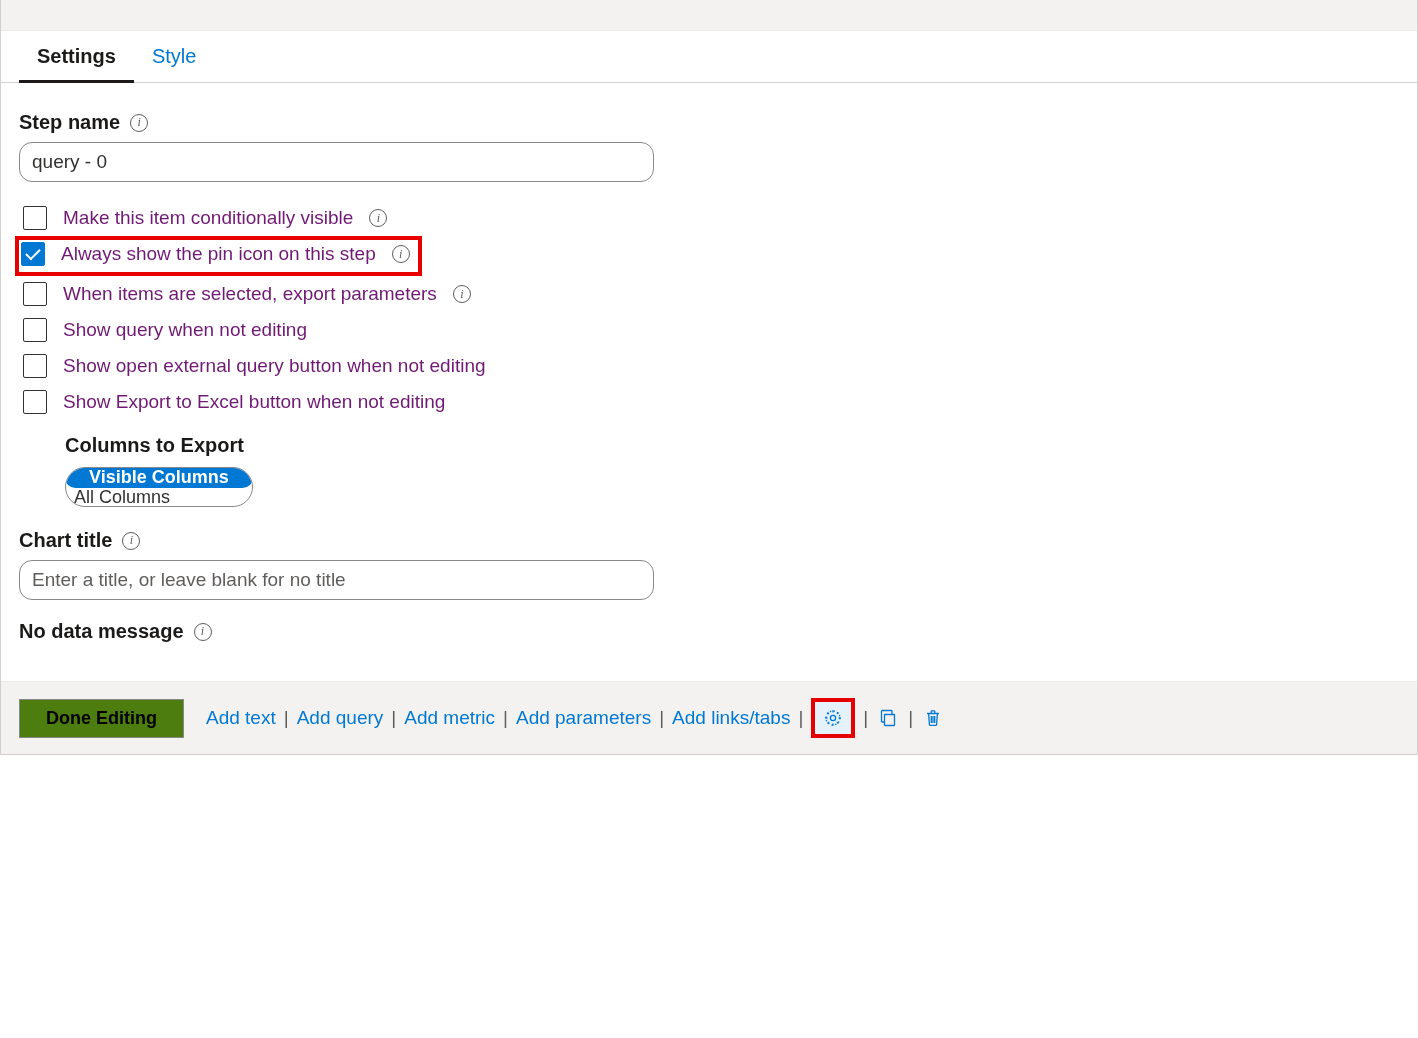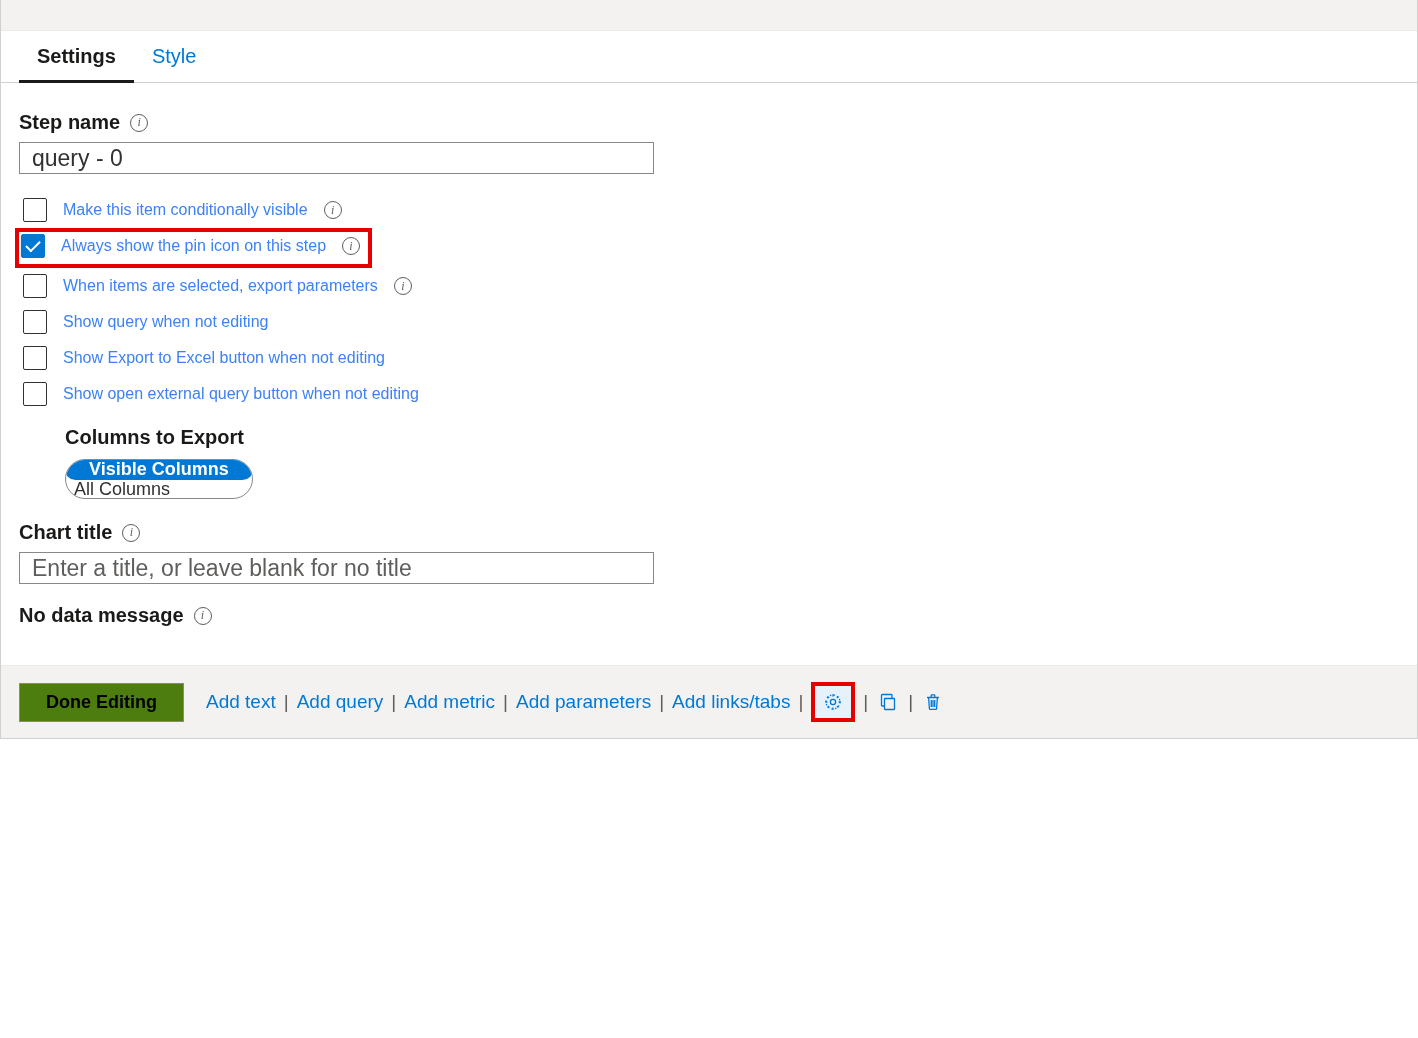--- a/index.html
+++ b/index.html
@@ -61,24 +61,24 @@
       border: 1.5px solid #605e5c;
       border-radius: 50%;
       font-size: 12px;
       font-style: italic;
       font-family: Georgia, serif;
       color: #605e5c;
       font-weight: normal;
     }
     .text-input {
       width: 635px;
-      height: 32px;
+      height: 40px;
       border: 1px solid #8a8886;
-      border-radius: 0;
-      font-size: 23px;
+      border-radius: 13px;
+      font-size: 19px;
       padding: 0 12px;
       color: #323130;
       font-family: inherit;
     }
     .text-input::placeholder {
       color: #605e5c;
     }
     .checkbox-list {
       margin-top: 18px;
     }
@@ -113,22 +113,22 @@
     }
     .cbx.checked::after {
       content: "";
       width: 6px;
       height: 12px;
       border: solid white;
       border-width: 0 2.5px 2.5px 0;
       transform: rotate(45deg) translate(-1px, -1px);
     }
     .checkbox-label {
-      font-size: 16px;
-      color: #3b82f6;
+      font-size: 19px;
+      color: #701a75;
     }
     .subsection {
       margin-left: 46px;
       margin-top: 14px;
       margin-bottom: 22px;
     }
     .sub-heading {
       font-size: 20px;
       font-weight: 600;
       color: #1b1a19;
@@ -252,26 +252,26 @@
         <span class="info-icon">i</span>
       </div>
 
       <div class="checkbox-row">
         <span class="cbx"></span>
         <span class="checkbox-label">Show query when not editing</span>
       </div>
 
       <div class="checkbox-row">
         <span class="cbx"></span>
+        <span class="checkbox-label">Show open external query button when not editing</span>
+      </div>
+
+      <div class="checkbox-row">
+        <span class="cbx"></span>
         <span class="checkbox-label">Show Export to Excel button when not editing</span>
-      </div>
-
-      <div class="checkbox-row">
-        <span class="cbx"></span>
-        <span class="checkbox-label">Show open external query button when not editing</span>
       </div>
 
       <div class="subsection">
         <div class="sub-heading">Columns to Export</div>
         <div class="pill-group">
           <div class="pill selected">Visible Columns</div>
           <div class="pill unselected">All Columns</div>
         </div>
       </div>
 

